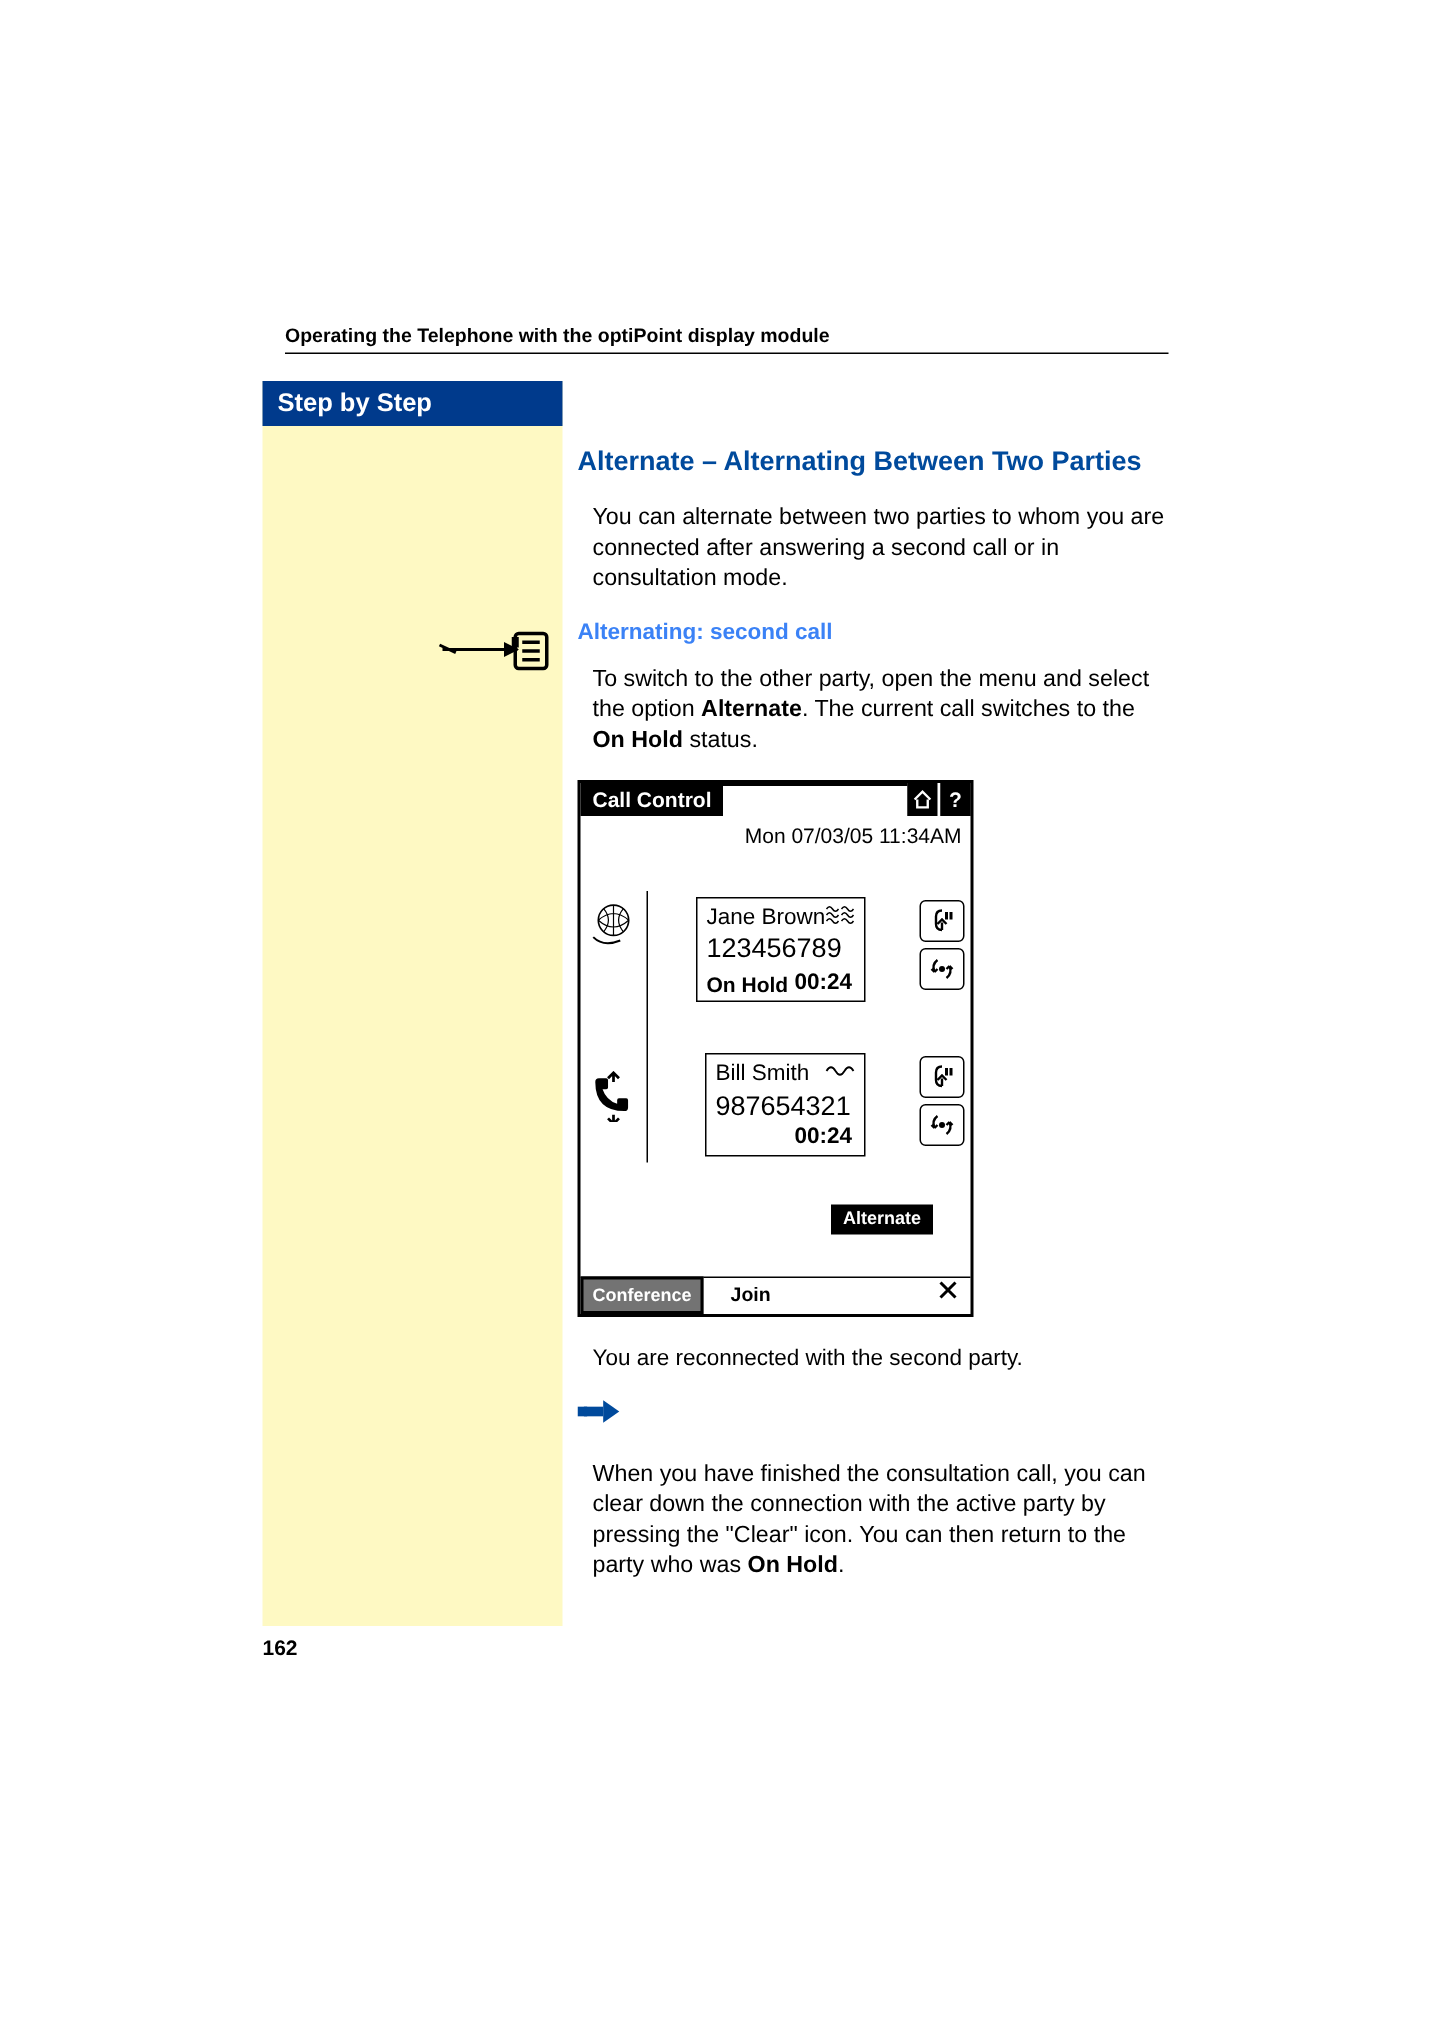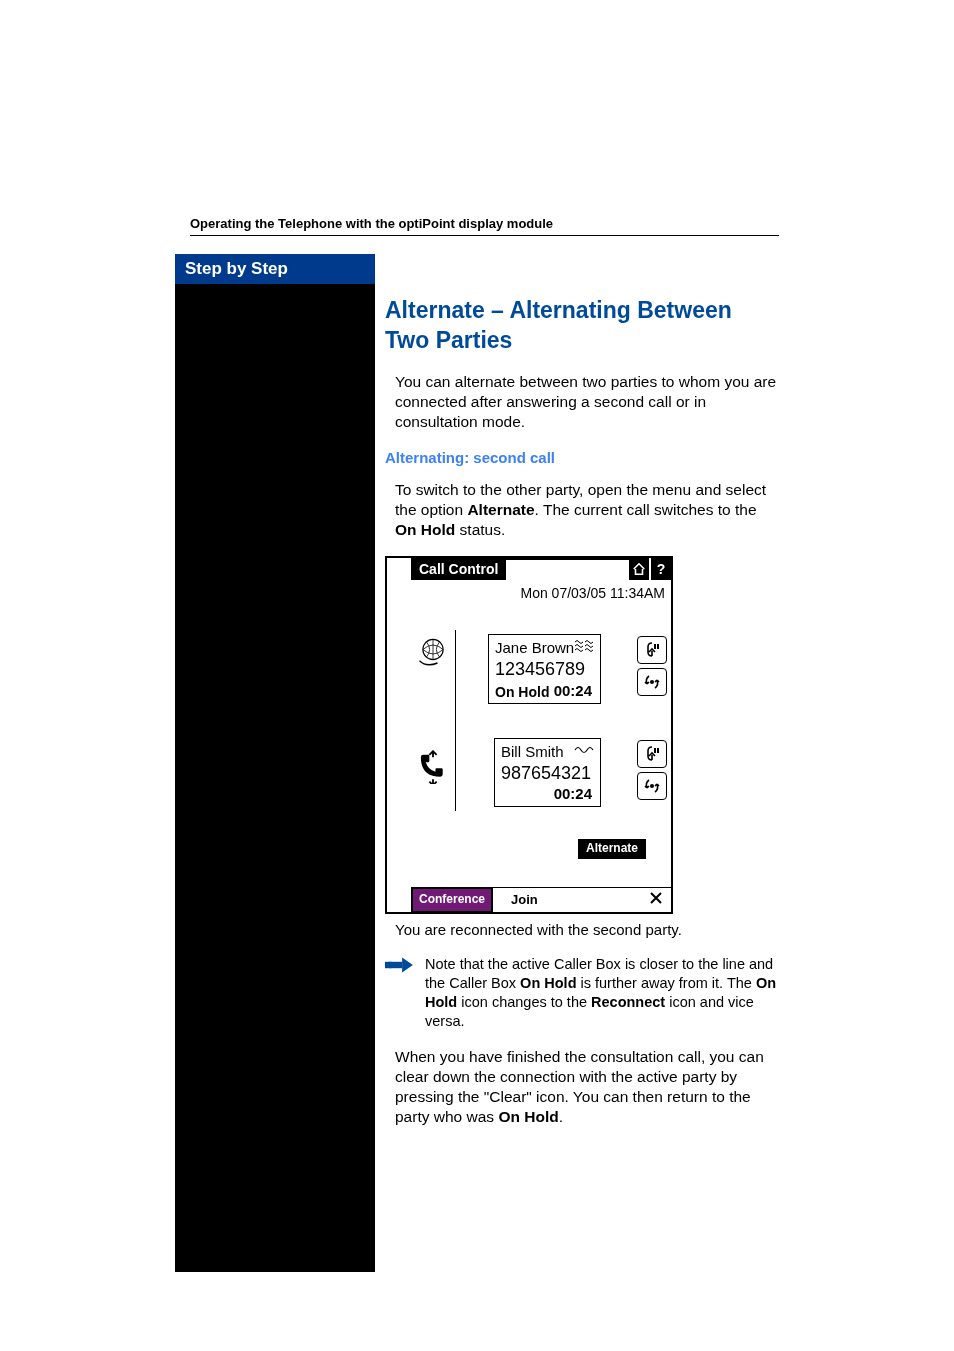--- a/index.html
+++ b/index.html
@@ -21,42 +21,42 @@
     font-weight: bold;
     font-size: 13px;
     border-bottom: 1.5px solid #000;
     padding-bottom: 4px;
   }
   .step-bar {
     position: absolute;
     top: 254px;
     left: 175px;
     width: 200px;
-    height: 1018px;
-    background: #000000;
+    height: 830px;
+    background: #fef9c3;
   }
   .step-bar-header {
     background: #003a8c;
     color: #fff;
     font-weight: bold;
     font-size: 17px;
     padding: 5px 10px;
   }
   .content {
     position: absolute;
     top: 284px;
     left: 385px;
     width: 395px;
     font-size: 15.5px;
     line-height: 1.3;
   }
   .section-title {
     color: #004a9c;
     font-weight: bold;
-    font-size: 23px;
+    font-size: 18px;
     margin: 12px 0 16px 0;
   }
   .para {
     margin: 0 0 16px 10px;
     font-size: 15.5px;
   }
   .subheading {
     color: #3b82f6;
     font-weight: bold;
     font-size: 15px;
@@ -95,23 +95,22 @@
     height: 2px;
     background:#000;
     transform: rotate(25deg);
     transform-origin: left center;
   }
 
   
   .callctrl {
     border: 2px solid #000;
     width: 260px;
-    margin: 0 0 6px 0;
+    margin: 0 0 18px 0;
     font-size: 14px;
-    padding-left: 24px;
   }
   .cc-titlebar {
     background: #000;
     color: #fff;
     display: flex;
     align-items: stretch;
     height: 22px;
   }
   .cc-title {
     font-weight: bold;
@@ -187,21 +186,21 @@
     padding: 2px 8px;
   }
   .cc-bottom {
     grid-column: 1 / span 3;
     display: flex;
     align-items: center;
     border-top: 1.5px solid #000;
     height: 24px;
   }
   .cc-btn {
-    background:#701a75; color:#fff; font-weight:bold; font-size:12px;
+    background:#737373; color:#fff; font-weight:bold; font-size:12px;
     padding: 3px 6px;
     border:2px solid #000;
     margin-right: 4px;
   }
   .cc-btn-outline {
     font-weight:bold; font-size:13px;
     padding: 2px 14px;
   }
   .cc-close {
     margin-left: auto;
@@ -359,23 +358,20 @@
   <p class="para" style="font-size:15px">You are reconnected with the second party.</p>
 
   <div class="note-box">
     <div class="note-icon">
       <svg viewBox="0 0 28 18" width="30" height="20">
         <rect x="0" y="6" width="6" height="6" fill="#004a9c"></rect>
         <rect x="4" y="6" width="12" height="6" fill="#004a9c"></rect>
         <path d="M16 2 L26 9 L16 16 Z" fill="#004a9c"></path>
       </svg>
     </div>
-    <div class="note-text">
-      <span>Note that the active Caller Box is closer to the line and the Caller Box </span><b>On Hold</b><span> is further away from it. The </span><b>On Hold</b><span> icon changes to the </span><b>Reconnect</b><span> icon and vice versa.</span>
-    </div>
   </div>
 
   <p class="para">
     <span>When you have finished the consultation call, you can clear down the connection with the active party by pressing the "Clear" icon. You can then return to the party who was </span><b>On Hold</b><span>.</span>
   </p>
 
 </div>
 
 <div class="page-number">162</div>
 

